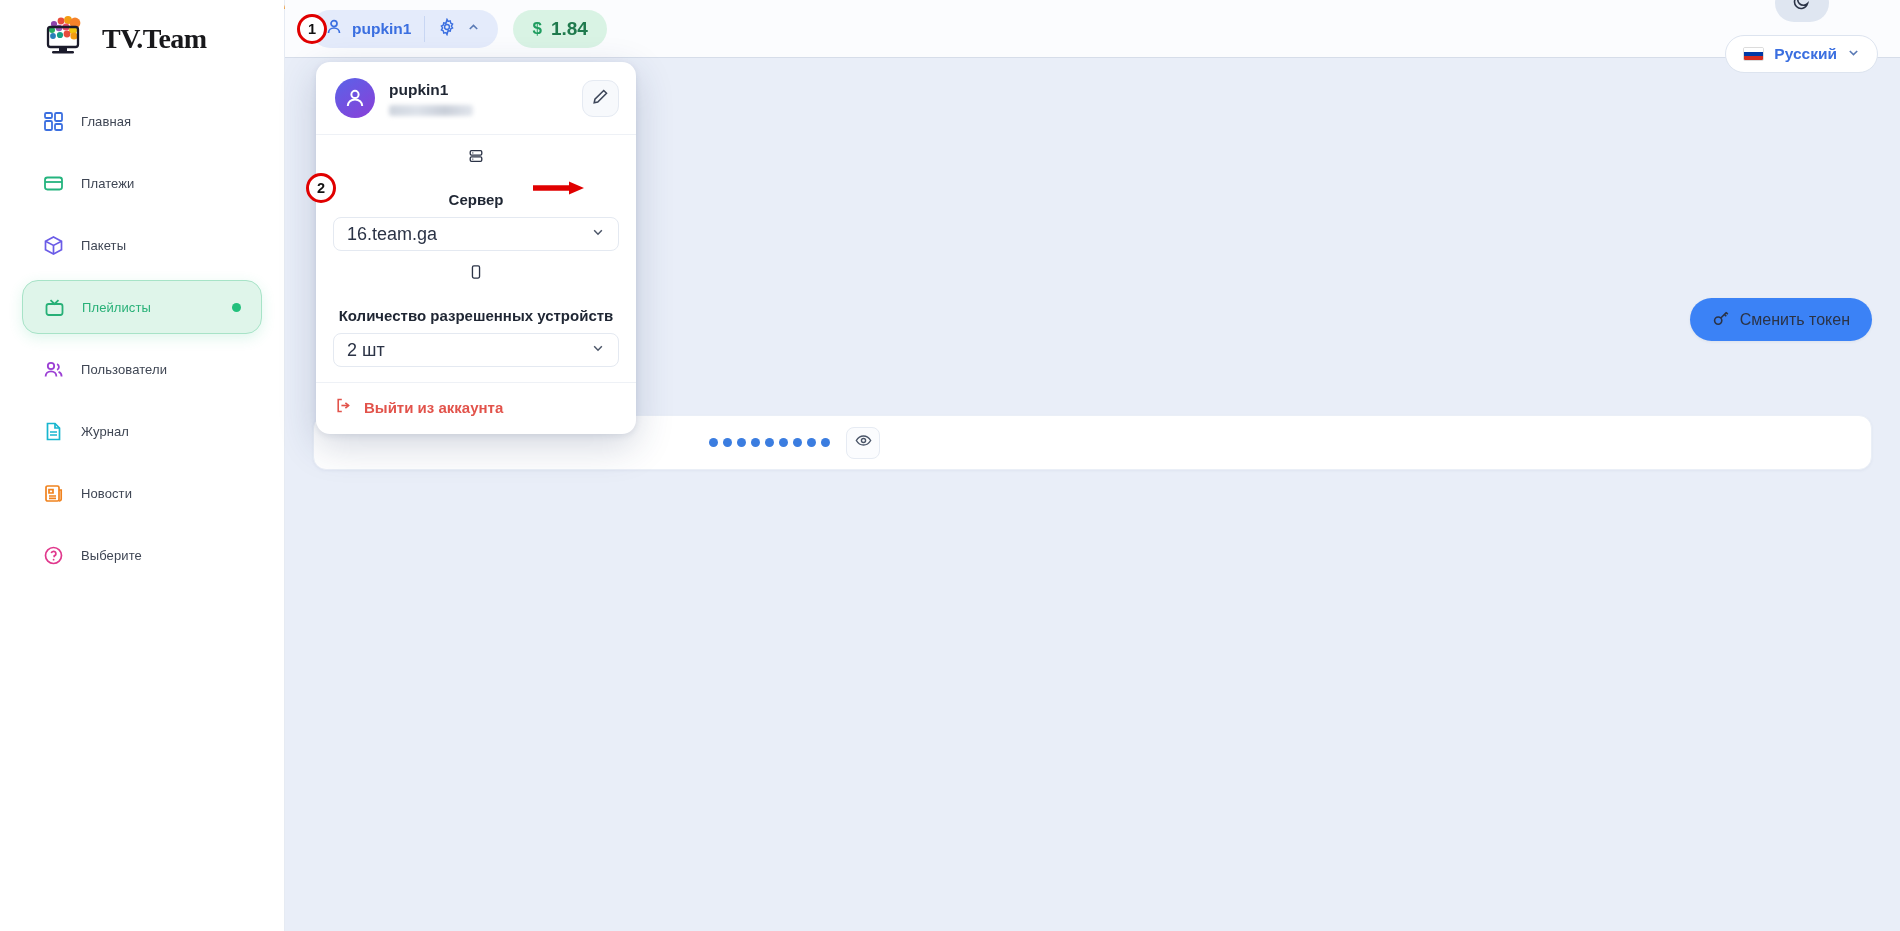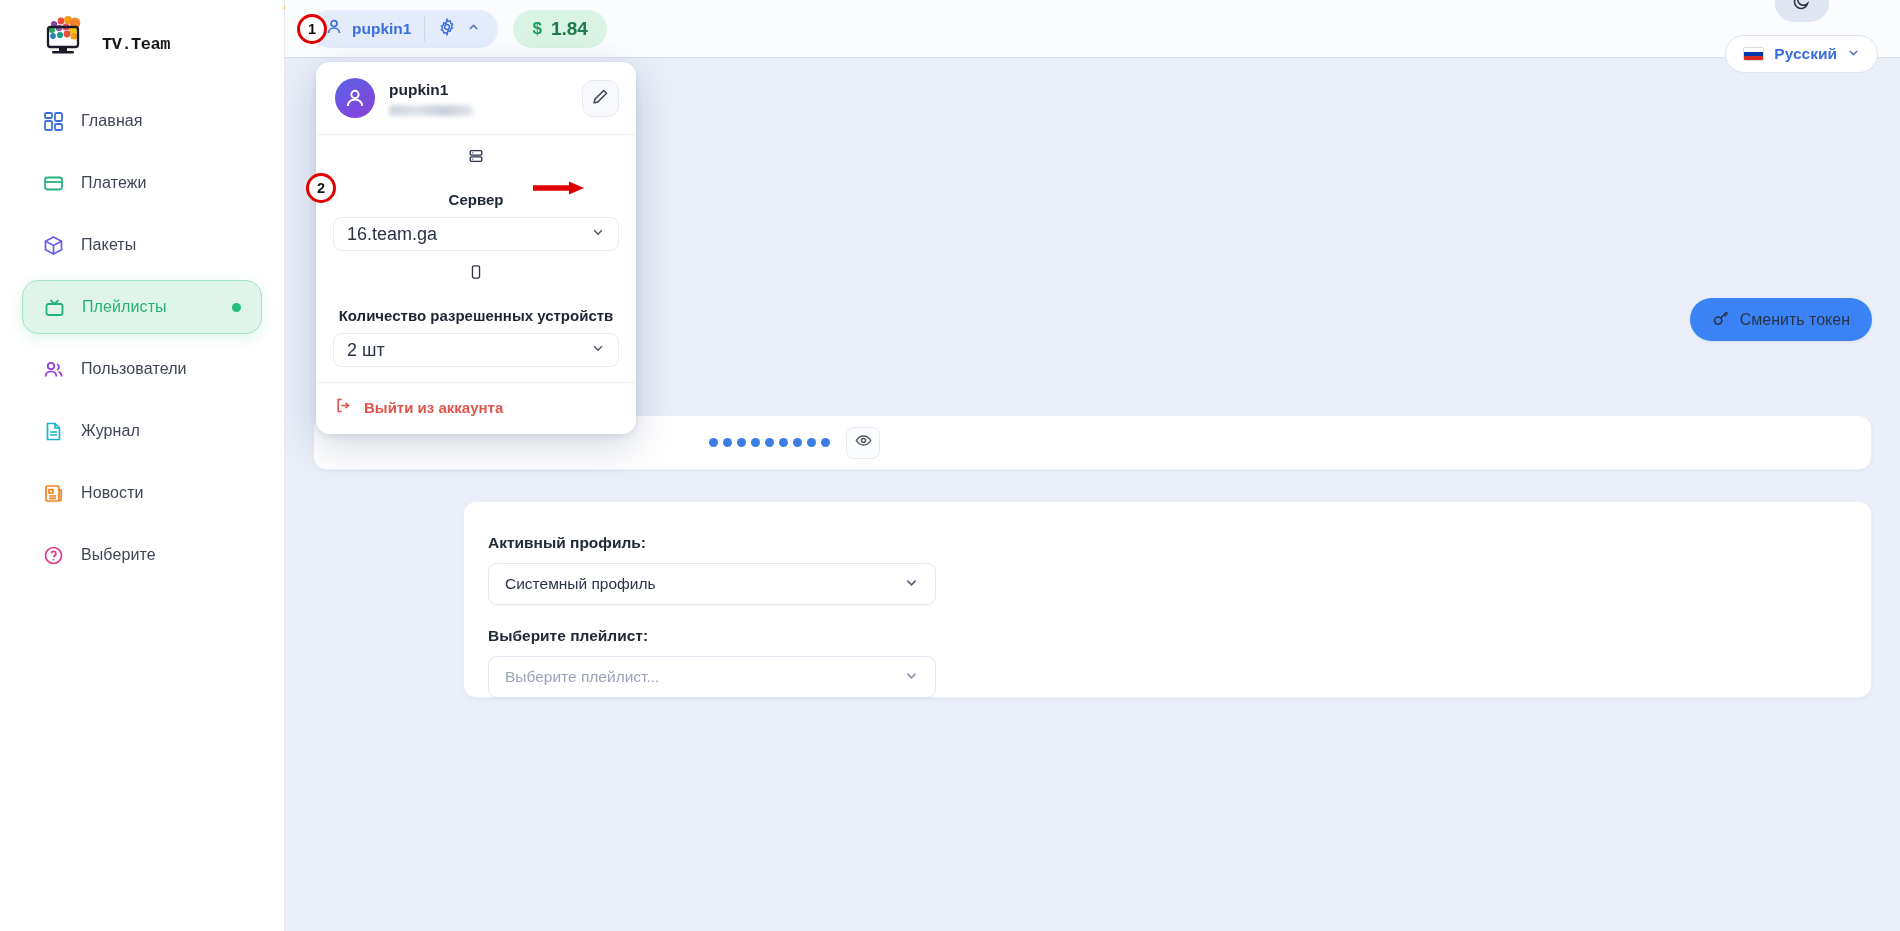--- a/index.html
+++ b/index.html
@@ -22,41 +22,41 @@
     z-index: 5;
     padding-top: 0;
   }
   .logo-wrap {
     height: 72px; display: flex; align-items: center;
     padding-left: 44px;
   }
   .logo { display: flex; align-items: flex-end; gap: 2px; }
   .logo-mark { position: relative; width: 56px; height: 42px; }
   .logo-text {
-    font-family: Liberation Mono, monospace;
-    font-size: 17px; font-weight: 700; color: #18181b;
+    font-family: Liberation Serif, serif;
+    font-size: 28px; font-weight: 700; color: #18181b;
     letter-spacing: -0.5px; line-height: 1; position: relative;
     top: -4px;
   }
   .wifi {
     position: absolute; top: -2px; right: -13px;
     color: #f0901e; font-size: 13px;
   }
 
   .nav { margin-top: 22px; padding: 0 22px; }
   .nav-item {
     display: flex; align-items: center; gap: 16px;
     height: 54px; padding: 0 20px;
     border-radius: 16px;
     margin-bottom: 8px;
     cursor: pointer;
     position: relative;
   }
   .nav-item .label {
-    font-size: 16px; color: #3f4654; letter-spacing: 0.1px;
+    font-size: 13px; color: #3f4654; letter-spacing: 0.1px;
   }
   .nav-item.active {
     background: #dff5ea;
     border: 1px solid #a7e3c7;
     box-shadow: 0 4px 14px rgba(52,199,136,0.16);
   }
   .nav-item.active .label { color: #27b077; }
   .nav-icon { width: 23px; height: 23px; display: flex; align-items: center; justify-content: center; flex: 0 0 23px; }
   .nav-dot {
     margin-left: auto; width: 9px; height: 9px; border-radius: 50%;
@@ -476,40 +476,20 @@
         <span class="eye-btn">
           <span>
             <svg width="17" height="17" viewBox="0 0 18 18" fill="none" stroke="#4a5568" stroke-width="1.5">
               <path d="M1.4 9s2.9-4.8 7.6-4.8S16.6 9 16.6 9s-2.9 4.8-7.6 4.8S1.4 9 1.4 9z"></path>
               <circle cx="9" cy="9" r="2.2"></circle>
             </svg>
           </span>
         </span>
       </div>
 
-      <div class="card card-profile">
-        <div class="field-label">Активный профиль:</div>
-        <div class="select">
-          <span class="val">Системный профиль</span>
-          <span class="chev">
-            <svg width="15" height="15" viewBox="0 0 15 15" fill="none" stroke="#56607a" stroke-width="1.6">
-              <path d="M3.4 5.6 L7.5 9.8 L11.6 5.6"></path>
-            </svg>
-          </span>
-        </div>
-        <div class="field-label">Выберите плейлист:</div>
-        <div class="select">
-          <span class="val ph">Выберите плейлист...</span>
-          <span class="chev">
-            <svg width="15" height="15" viewBox="0 0 15 15" fill="none" stroke="#8d97ab" stroke-width="1.6">
-              <path d="M3.4 5.6 L7.5 9.8 L11.6 5.6"></path>
-            </svg>
-          </span>
-        </div>
-      </div>
 
     </div>
   </section>
 
   <div class="dropdown">
 
     <div class="dd-head">
       <span class="avatar">
         <svg width="24" height="24" viewBox="0 0 24 24" fill="none" stroke="#ffffff" stroke-width="2">
           <circle cx="12" cy="8.4" r="3.6"></circle>

